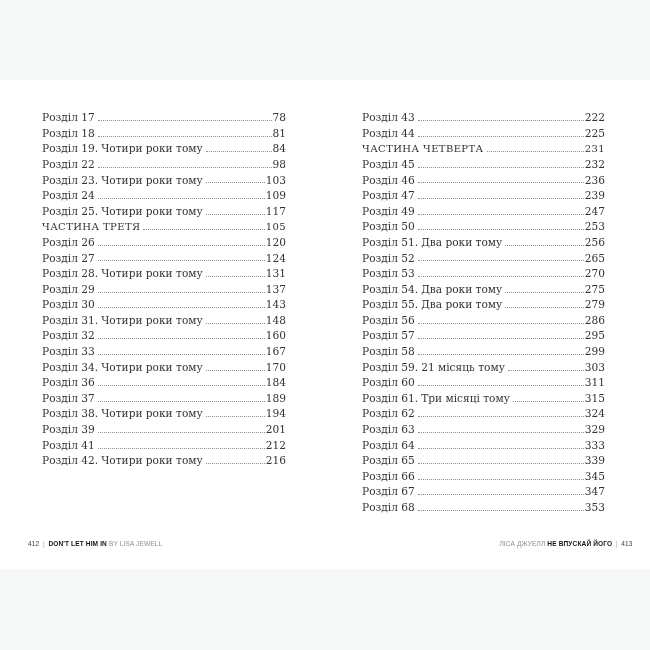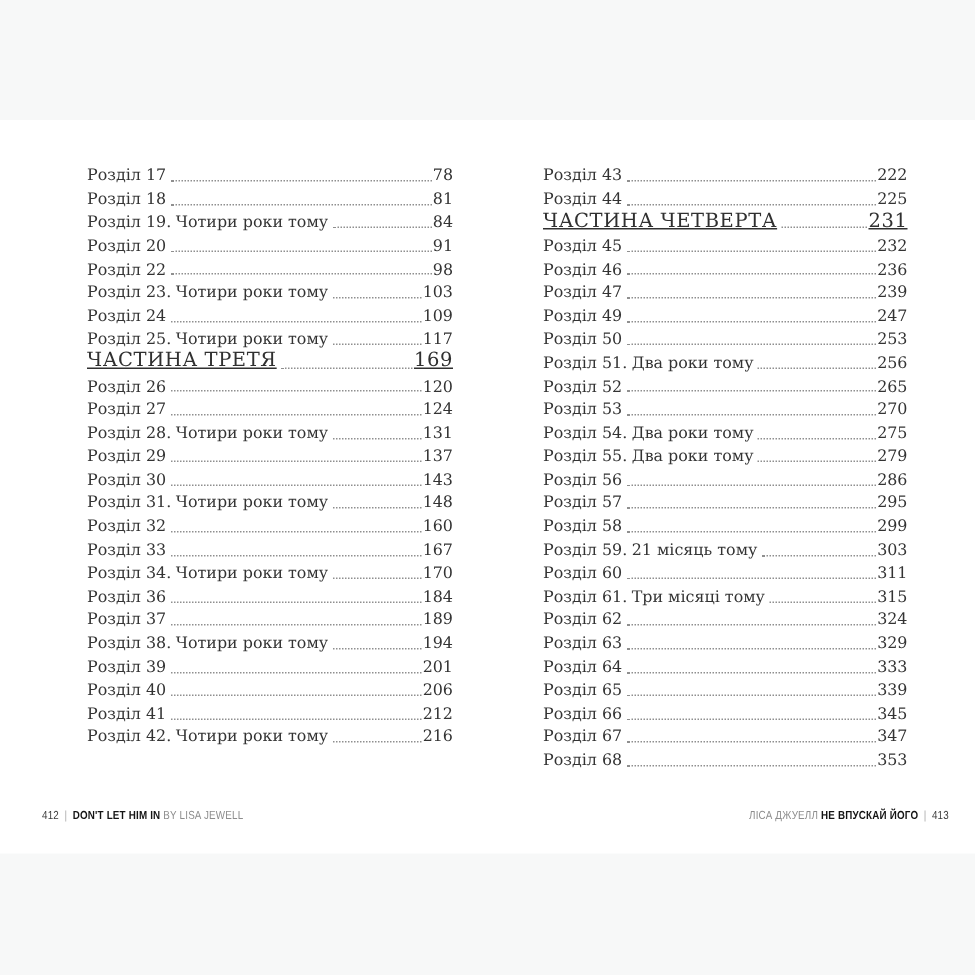--- a/index.html
+++ b/index.html
@@ -13,43 +13,42 @@
   .page-surface {
     position: absolute;
     left: 0; top: 80px;
     width: 650px; height: 489px;
     background: #ffffff;
   }
   .toc-col {
     position: absolute;
     top: 28px;
   }
-  .toc-left  { left: 58px;  width: 244px; }
+  .toc-left  { left: 42px;  width: 244px; }
   .toc-right { left: 362px; width: 243px; text-align: center; }
   .toc-row {
     display: flex;
     align-items: flex-end;
     height: 15.6px;
     font-size: 10.6px;
     color: #333333;
   }
   .toc-label, .toc-note, .toc-page { line-height: 1.08; white-space: nowrap; }
   .toc-note { margin-left: 3px; }
   .toc-note:empty { display: none; }
   .toc-dots {
     flex: 1;
     min-width: 8px;
     border-bottom: 1.5px dotted #8f8f8f;
     margin: 0 1px 2.5px 3px;
   }
   .toc-row.part {
-    font-size: 13px;
+    font-size: 10px;
     letter-spacing: 0.4px;
     color: #303030;
-    text-decoration: underline;
   }
   .footer {
     position: absolute;
     top: 459px;
     height: 11px;
     font-family: "Liberation Sans", sans-serif;
     font-size: 7.8px;
     letter-spacing: 0.15px;
     color: #444444;
     white-space: nowrap;
@@ -80,26 +79,20 @@
     <span class="toc-dots"></span>
     <span class="toc-page">81</span>
   </div>
         <div class="toc-row">
     <span class="toc-label">Розділ 19.</span>
     <span class="toc-note">Чотири роки тому</span>
     <span class="toc-dots"></span>
     <span class="toc-page">84</span>
   </div>
         <div class="toc-row">
-    <span class="toc-label">Розділ 20</span>
-
-    <span class="toc-dots"></span>
-    <span class="toc-page">91</span>
-  </div>
-        <div class="toc-row">
     <span class="toc-label">Розділ 22</span>
 
     <span class="toc-dots"></span>
     <span class="toc-page">98</span>
   </div>
         <div class="toc-row">
     <span class="toc-label">Розділ 23.</span>
     <span class="toc-note">Чотири роки тому</span>
     <span class="toc-dots"></span>
     <span class="toc-page">103</span>
@@ -113,21 +106,21 @@
         <div class="toc-row">
     <span class="toc-label">Розділ 25.</span>
     <span class="toc-note">Чотири роки тому</span>
     <span class="toc-dots"></span>
     <span class="toc-page">117</span>
   </div>
         <div class="toc-row part">
     <span class="toc-label">ЧАСТИНА ТРЕТЯ</span>
 
     <span class="toc-dots"></span>
-    <span class="toc-page">169</span>
+    <span class="toc-page">105</span>
   </div>
         <div class="toc-row">
     <span class="toc-label">Розділ 26</span>
 
     <span class="toc-dots"></span>
     <span class="toc-page">120</span>
   </div>
         <div class="toc-row">
     <span class="toc-label">Розділ 27</span>
 
@@ -192,26 +185,20 @@
     <span class="toc-label">Розділ 38.</span>
     <span class="toc-note">Чотири роки тому</span>
     <span class="toc-dots"></span>
     <span class="toc-page">194</span>
   </div>
         <div class="toc-row">
     <span class="toc-label">Розділ 39</span>
 
     <span class="toc-dots"></span>
     <span class="toc-page">201</span>
-  </div>
-        <div class="toc-row">
-    <span class="toc-label">Розділ 40</span>
-
-    <span class="toc-dots"></span>
-    <span class="toc-page">206</span>
   </div>
         <div class="toc-row">
     <span class="toc-label">Розділ 41</span>
 
     <span class="toc-dots"></span>
     <span class="toc-page">212</span>
   </div>
         <div class="toc-row">
     <span class="toc-label">Розділ 42.</span>
     <span class="toc-note">Чотири роки тому</span>

